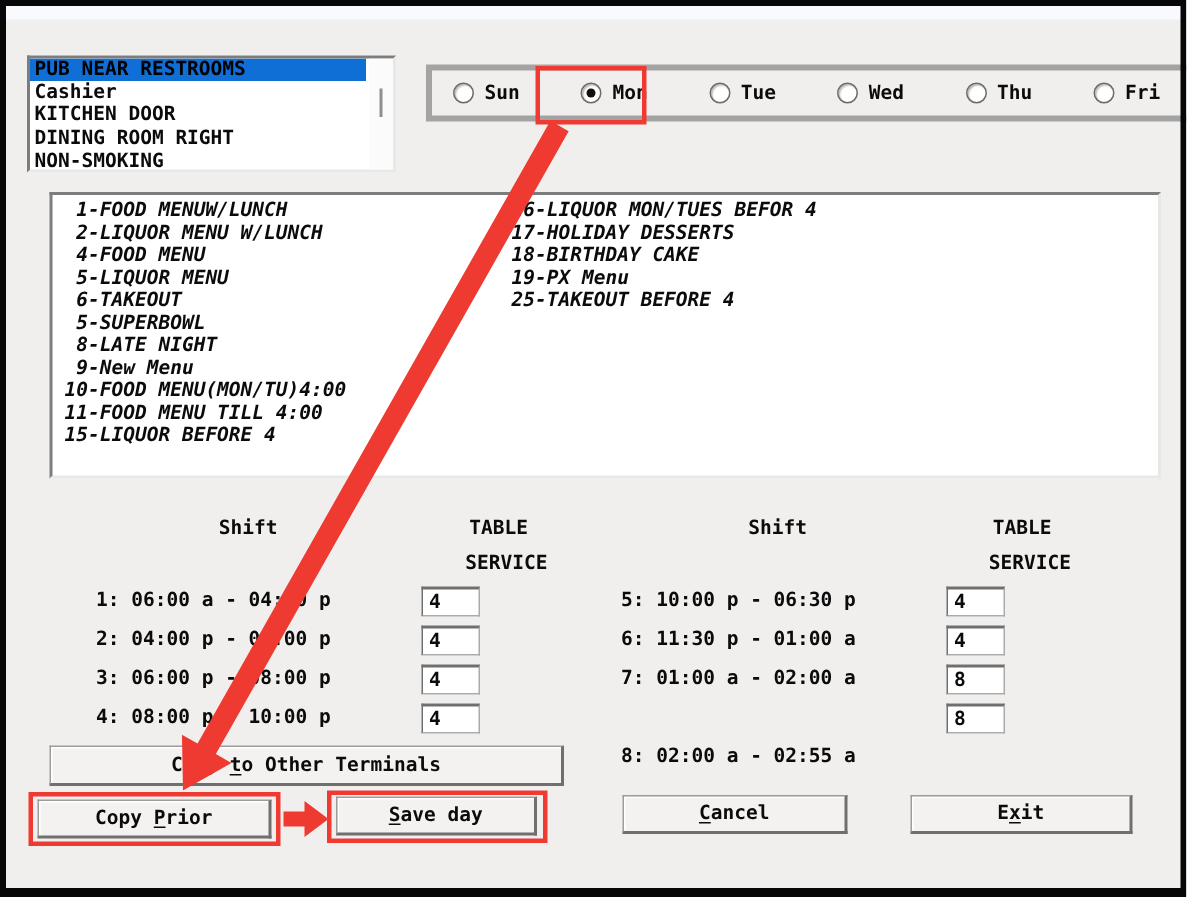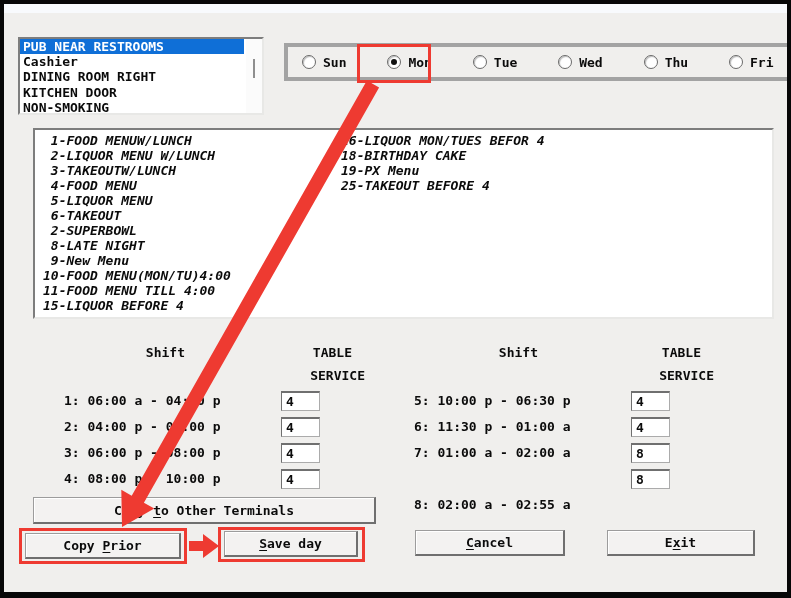--- a/index.html
+++ b/index.html
@@ -12,21 +12,21 @@
   .frame{position:absolute;inset:0;border:4px solid #070707;border-bottom-width:6px;z-index:40;pointer-events:none;}
   .topstrip{position:absolute;top:0;left:0;right:0;height:13px;background:#f8fafd;z-index:1;}
 
   
   .listbox{
     position:absolute;background:#ffffff;z-index:2;overflow:hidden;
     border:2px solid;border-color:#7d7d7d #e8e8e6 #e8e8e6 #7d7d7d;
   }
   .lb-row{white-space:pre;line-height:15px;height:15px;padding-left:4px;}
   #terminal-list .lb-row{line-height:15.2px;height:15.2px;padding-left:3px;}
-  #terminal-list .sel{background:#0f6fd7;color:#ffffff;margin-right:18px;}
+  #terminal-list .sel{background:#0f6fd7;color:#000000;margin-right:18px;}
   .sb-track{position:absolute;top:0;right:0;bottom:0;width:16px;background:#fbfbfb;}
   .sb-thumb{position:absolute;top:20px;right:7px;width:2px;height:19px;background:#8f8f8f;}
 
   
   .daybox{
     position:absolute;left:284px;top:43px;width:593px;height:38px;z-index:2;
     border:4px solid #a3a3a3;box-sizing:border-box;
     display:flex;align-items:center;justify-content:space-between;padding:0 14px;
   }
   .day{display:flex;align-items:center;gap:7px;cursor:default;}
@@ -61,22 +61,22 @@
 </style>
 </head>
 <body>
 
 <div class="screen">
   <div class="topstrip"></div>
 
   <div class="listbox" id="terminal-list" style="left:18px;top:37px;width:242px;height:74px;">
     <div class="lb-row sel">PUB NEAR RESTROOMS</div>
     <div class="lb-row">Cashier</div>
+    <div class="lb-row">KITCHEN DOOR</div>
     <div class="lb-row">DINING ROOM RIGHT</div>
-    <div class="lb-row">KITCHEN DOOR</div>
     <div class="lb-row">NON-SMOKING</div>
     <div class="sb-track">
       <div class="sb-thumb"></div>
     </div>
   </div>
 
   <div class="daybox">
     <label class="day">
       <span class="radio"></span>
       <span>Sun</span>
@@ -104,33 +104,33 @@
     <label class="day">
       <span class="radio"></span>
       <span>Sat</span>
     </label>
   </div>
 
   <div class="listbox" style="left:33px;top:128px;width:737px;height:187px;font-style:italic;">
     <div style="position:absolute;left:4px;top:3px;">
       <div class="lb-row"> 1-FOOD MENUW/LUNCH</div>
       <div class="lb-row"> 2-LIQUOR MENU W/LUNCH</div>
-      <div class="lb-row"> 3-TAKEOUTW/LUNCH</div>
       <div class="lb-row"> 4-FOOD MENU</div>
       <div class="lb-row"> 5-LIQUOR MENU</div>
       <div class="lb-row"> 6-TAKEOUT</div>
-      <div class="lb-row"> 2-SUPERBOWL</div>
+      <div class="lb-row"> 5-SUPERBOWL</div>
       <div class="lb-row"> 8-LATE NIGHT</div>
       <div class="lb-row"> 9-New Menu</div>
       <div class="lb-row">10-FOOD MENU(MON/TU)4:00</div>
       <div class="lb-row">11-FOOD MENU TILL 4:00</div>
       <div class="lb-row">15-LIQUOR BEFORE 4</div>
     </div>
     <div style="position:absolute;left:302px;top:3px;">
       <div class="lb-row">16-LIQUOR MON/TUES BEFOR 4</div>
+      <div class="lb-row">17-HOLIDAY DESSERTS</div>
       <div class="lb-row">18-BIRTHDAY CAKE</div>
       <div class="lb-row">19-PX Menu</div>
       <div class="lb-row">25-TAKEOUT BEFORE 4</div>
     </div>
   </div>
 
   <div class="lbl ctr" style="left:95px;top:346px;width:90px;">Shift</div>
   <div class="lbl ctr" style="left:302px;top:346px;width:50px;">TABLE</div>
   <div class="lbl ctr" style="left:289px;top:369px;width:76px;">SERVICE</div>
 

